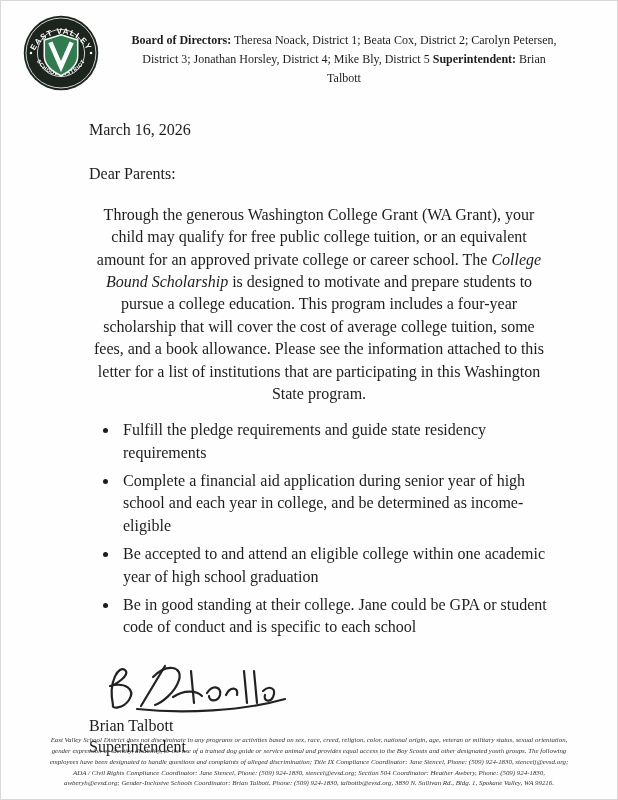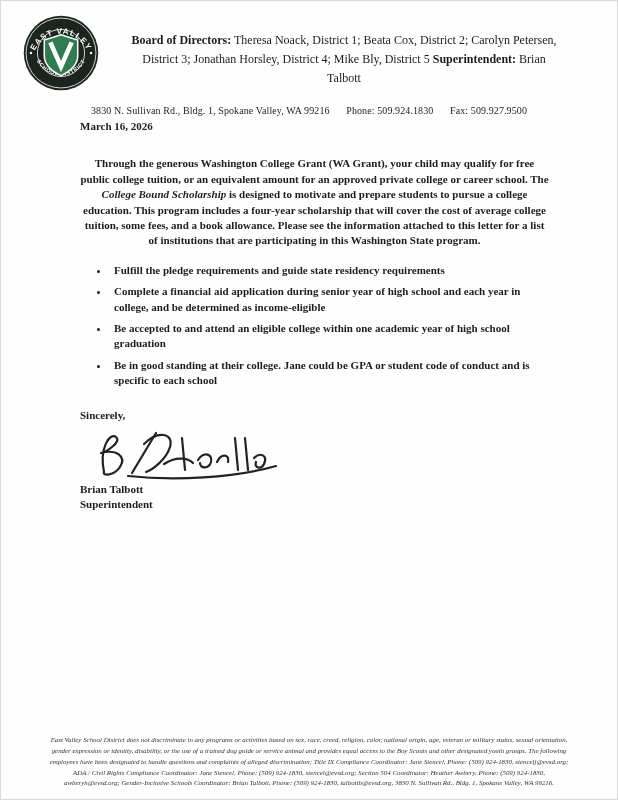--- a/index.html
+++ b/index.html
@@ -29,25 +29,24 @@
     margin-top: 16px;
     text-align: center;
     font-size: 10px;
     letter-spacing: 0.1px;
   }
   .address-line span { margin: 0 7px; }
   
   .content {
     position: absolute;
     top: 118px;
-    left: 79px;
+    left: 88px;
     right: 68px;
-    font-size: 11px;
+    font-size: 16px;
     line-height: 1.4;
-    font-weight: bold;
   }
   .date { margin-bottom: 22px; }
   .salutation { margin-bottom: 18px; }
   .para { margin-bottom: 14px; text-align: center; }
   .italic { font-style: italic; }
   ul.bullet-list { margin: 4px 0 20px 30px; padding: 0; }
   ul.bullet-list li { margin-bottom: 6px; padding-left: 4px; }
   .closing { margin-top: 18px; margin-bottom: 2px; }
   .signature-svg { display: block; margin: 2px 0 0 14px; }
   .signer { line-height: 1.35; }
@@ -92,45 +91,40 @@
         <path d="M36 36 L50 68 L64 36" fill="none" stroke="#ffffff" stroke-width="6"></path>
       </svg>
     </div>
 
     <div class="board-block">
       <span class="bold">Board of Directors:</span><span> Theresa Noack, District 1; Beata Cox, District 2; Carolyn Petersen,</span><br>
       <span>District 3; Jonathan Horsley, District 4; Mike Bly, District 5 </span>
       <span class="bold">Superintendent:</span><span> Brian Talbott</span>
     </div>
 
-    <div class="address-line">
-      <span>3830 N. Sullivan Rd., Bldg. 1, Spokane Valley, WA 99216</span>
-      <span>Phone: 509.924.1830</span>
-      <span>Fax: 509.927.9500</span>
-    </div>
   </div>
 
   <div class="content">
 
     <div class="date">March 16, 2026</div>
 
+    <div class="salutation">Dear Parents:</div>
 
     <p class="para"><span>Through the generous Washington College Grant (WA Grant), your child may qualify for free public college tuition, or an equivalent amount for an approved private college or career school. The </span><span class="italic">College Bound Scholarship</span><span> is designed to motivate and prepare students to pursue a college education. This program includes a four-year scholarship that will cover the cost of average college tuition, some fees, and a book allowance. Please see the information attached to this letter for a list of institutions that are participating in this Washington State program.</span></p>
 
 
     <ul class="bullet-list">
       <li>Fulfill the pledge requirements and guide state residency requirements</li>
       <li>Complete a financial aid application during senior year of high school and each year in college, and be determined as income-eligible</li>
       <li>Be accepted to and attend an eligible college within one academic year of high school graduation</li>
       <li>Be in good standing at their college. Jane could be GPA or student code of conduct and is specific to each school</li>
     </ul>
 
 
 
-    <div class="closing">Sincerely,</div>
 
     <svg class="signature-svg" width="190" height="56" viewBox="0 0 190 56">
       <g fill="none" stroke="#222222" stroke-width="2.2" stroke-linecap="round" stroke-linejoin="round">
         <path d="M10 46 C5 22 16 6 22 11 C28 16 12 26 7 27 C22 23 33 30 26 41 C20 50 8 50 10 46"></path>
         <path d="M38 47 L62 7"></path>
         <path d="M50 18 C64 4 80 7 76 21 C72 34 58 44 52 46"></path>
         <path d="M70 38 C82 30 94 32 99 37"></path>
         <path d="M88 12 L91 44"></path>
         <path d="M104 34 C110 25 119 28 117 36 C115 43 106 43 106 37"></path>
         <path d="M123 36 C127 27 136 28 134 36"></path>

